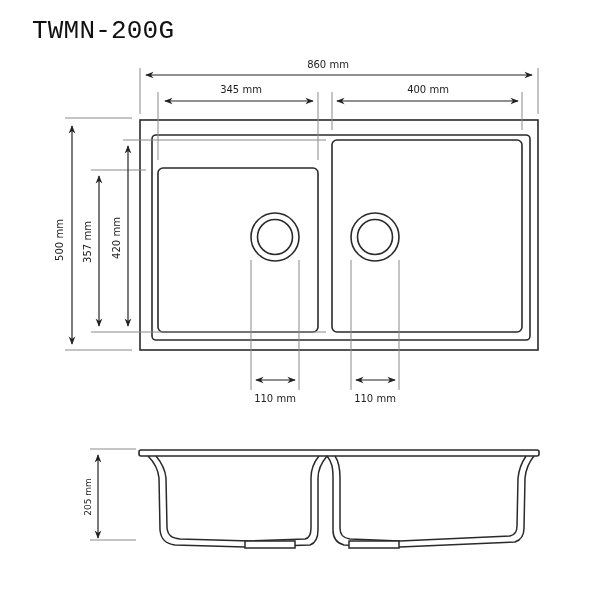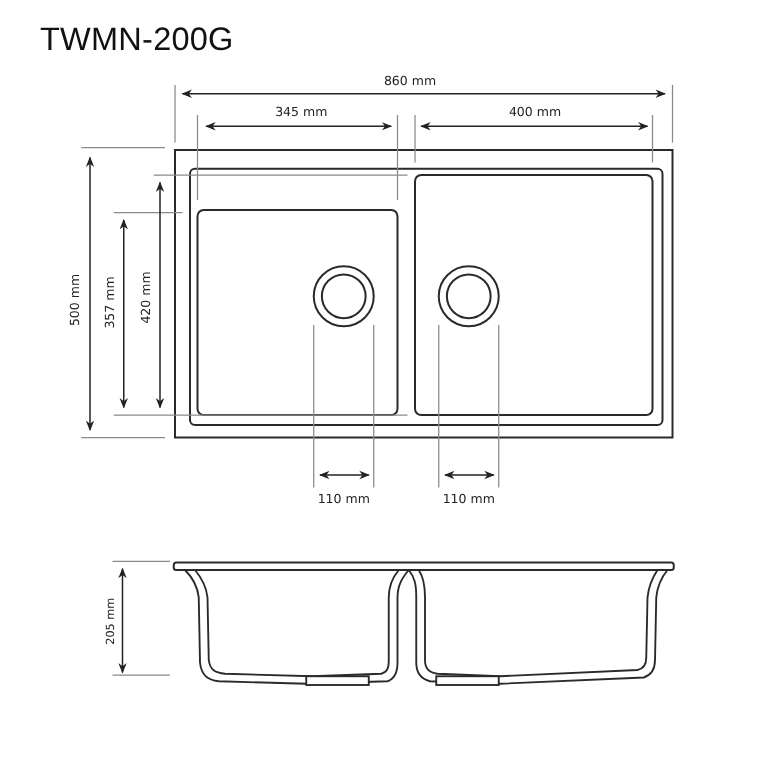--- a/index.html
+++ b/index.html
@@ -1,17 +1,17 @@
 <!DOCTYPE html>
 <html><head>
 <meta charset="utf-8">
 <style>
   html, body { margin: 0; padding: 0; background: #ffffff; }
   body { width: 610px; height: 610px; position: relative; overflow: hidden; font-family: "Liberation Sans", sans-serif; }
-  .title { position: absolute; left: 32px; top: 16px; font-size: 26px; color: #111111; letter-spacing: 0.2px; font-family: Liberation Sans, sans-serif; }
+  .title { position: absolute; left: 32px; top: 16px; font-size: 26px; color: #111111; letter-spacing: 0.2px; font-family: Liberation Mono, monospace; }
   svg { position: absolute; left: 0; top: 0; }
   .dimtxt { font-family: "DejaVu Sans", sans-serif; font-size: 10px; fill: #222222; }
 </style>
 </head>
 <body>
 
 <div class="title">TWMN-200G</div>
 
 <svg width="610" height="610" viewBox="0 0 610 610" xmlns="http://www.w3.org/2000/svg">
   <defs>

